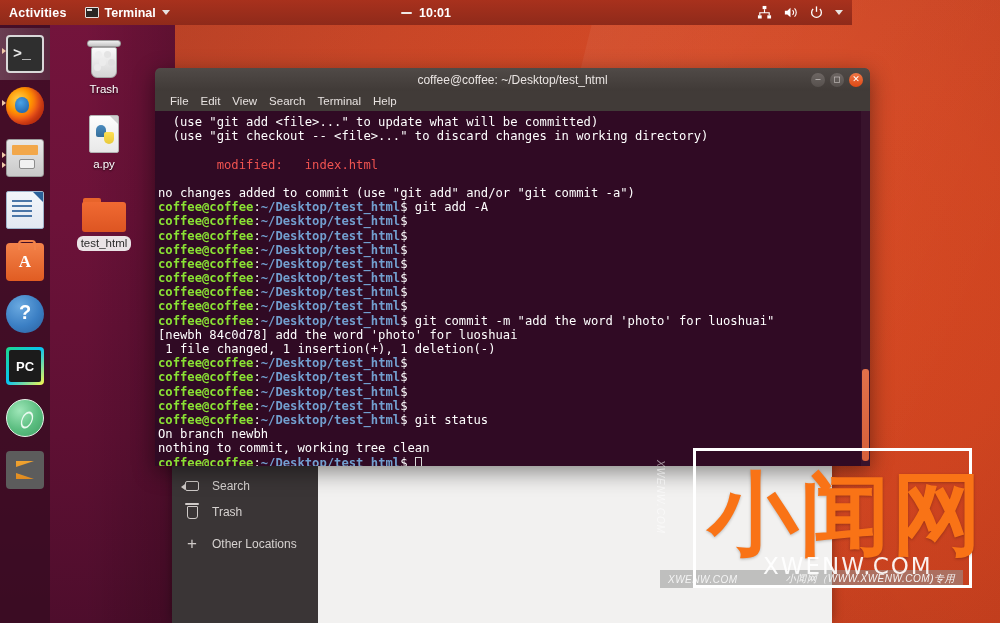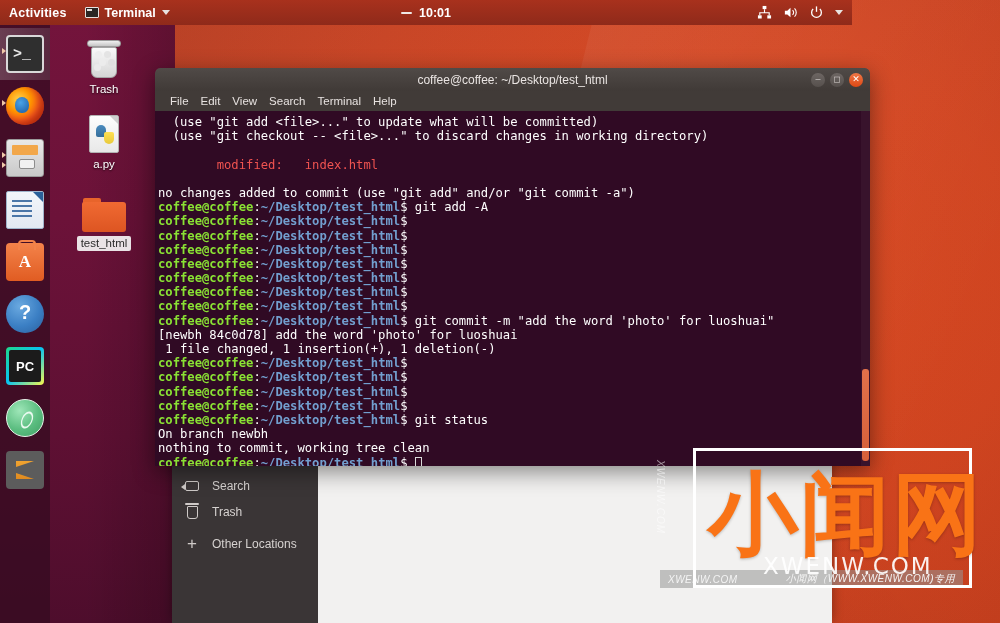--- a/index.html
+++ b/index.html
@@ -130,21 +130,21 @@
       clip-path: polygon(100% 0, 0 34%, 100% 50%, 0 66%, 100% 100%, 0 100%, 0 66%, 100% 50%, 0 34%, 0 0);}
 
   
   .desk-icon {
     position: absolute; width: 84px; text-align: center; z-index: 20;
     color: #fff; font-size: 11.5px;
   }
   .desk-icon .glyph { height: 48px; display:flex;align-items:flex-end;justify-content:center;}
   .desk-icon .lbl { display:inline-block; margin-top:4px; padding:1px 4px; border-radius:2px;
                     text-shadow: 0 1px 2px rgba(0,0,0,.75); line-height:13px;}
-  .desk-icon.selected .lbl { background: rgba(245,245,245,0.92); color:#2b2b2b; text-shadow:none;}
+  .desk-icon.selected .lbl { background: rgba(245,245,245,0.92); color:#2b2b2b; text-shadow:none;border-radius:6px;}
   .trash-g { width:30px;height:38px;position:relative;}
   .trash-g .lid{position:absolute;left:-2px;top:0;width:34px;height:7px;border-radius:3px;
       background:linear-gradient(180deg,#f0f0f0,#c6c6c6);border:1px solid #9b9b9b;}
   .trash-g .can{position:absolute;left:2px;top:7px;width:26px;height:31px;border-radius:2px 2px 6px 6px;
       background:linear-gradient(180deg,#fafafa 0%,#d5d5d5 100%);border:1px solid #a5a5a5;overflow:hidden;}
   .trash-g .can::after{content:"";position:absolute;left:3px;top:3px;width:7px;height:7px;border-radius:50%;
       background:#eee;box-shadow:9px 0 0 #e4e4e4, 4px 8px 0 #ececec, 13px 8px 0 #e0e0e0, -1px 13px 0 #ebebeb;}
   .py-g{width:30px;height:38px;background:linear-gradient(180deg,#fdfdfd,#e8e8e8);border:1px solid #b3b3b3;border-radius:2px;position:relative;}
   .py-g::before{content:"";position:absolute;right:0;top:0;border-left:8px solid transparent;border-top:8px solid #cfcfcf;}
   .py-g .sn1{position:absolute;left:6px;top:9px;width:10px;height:12px;border-radius:5px 5px 2px 2px;

